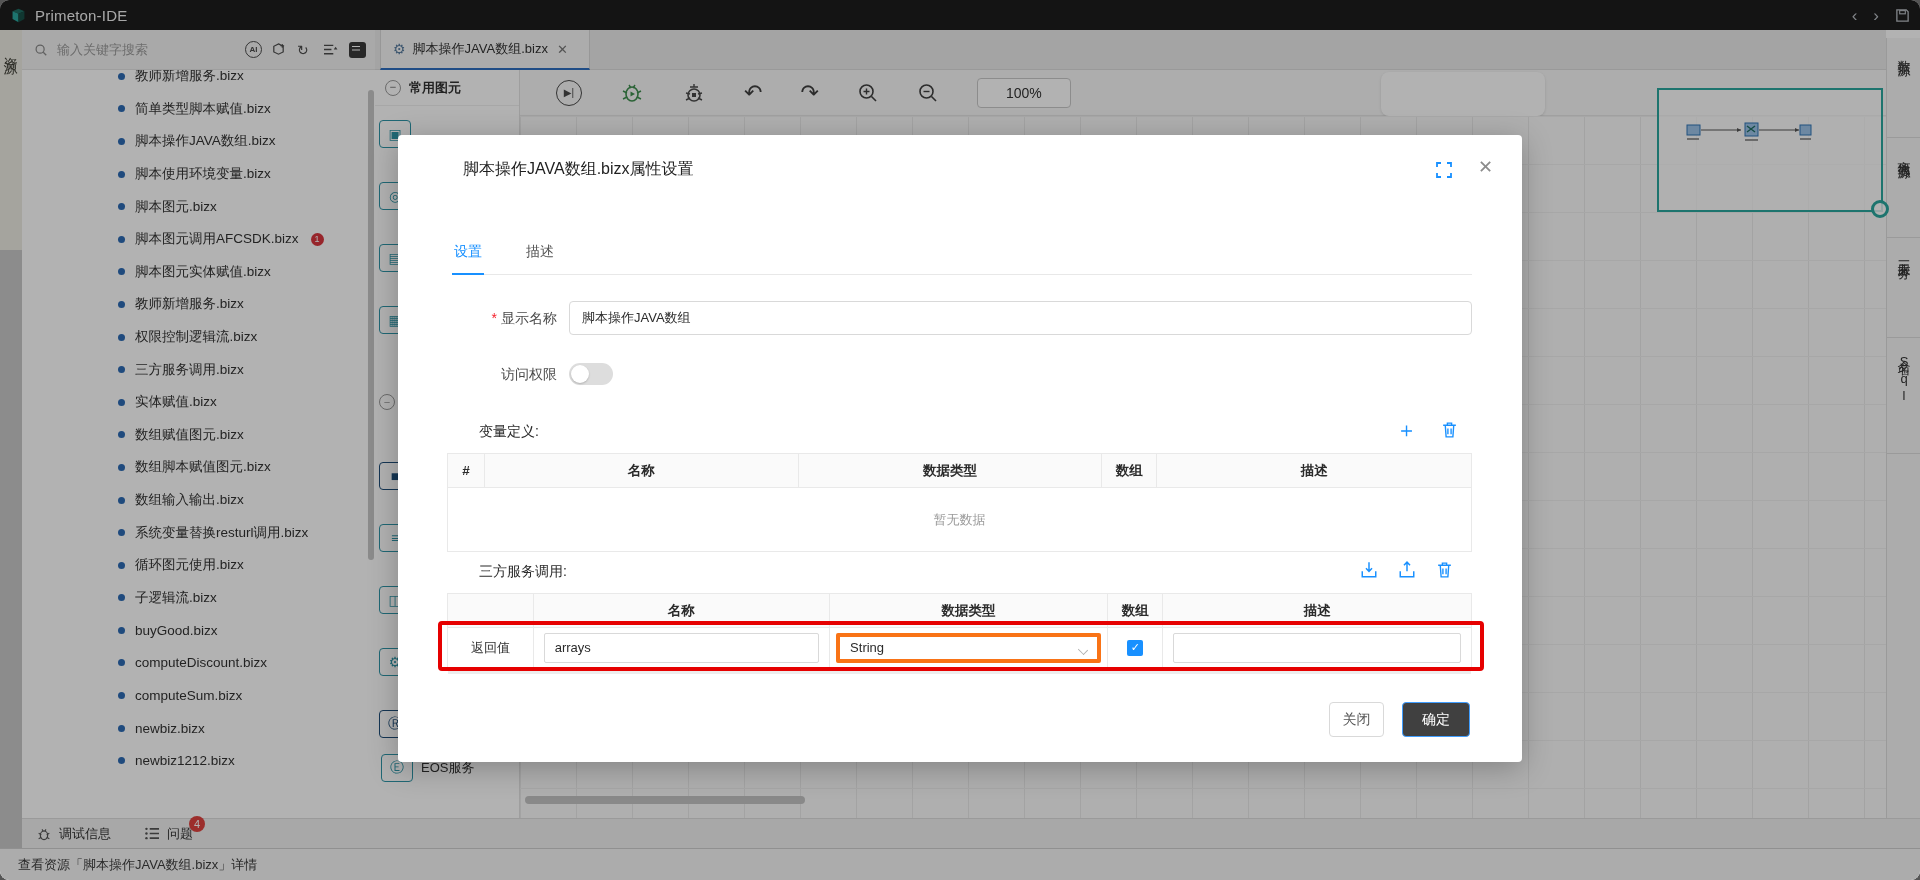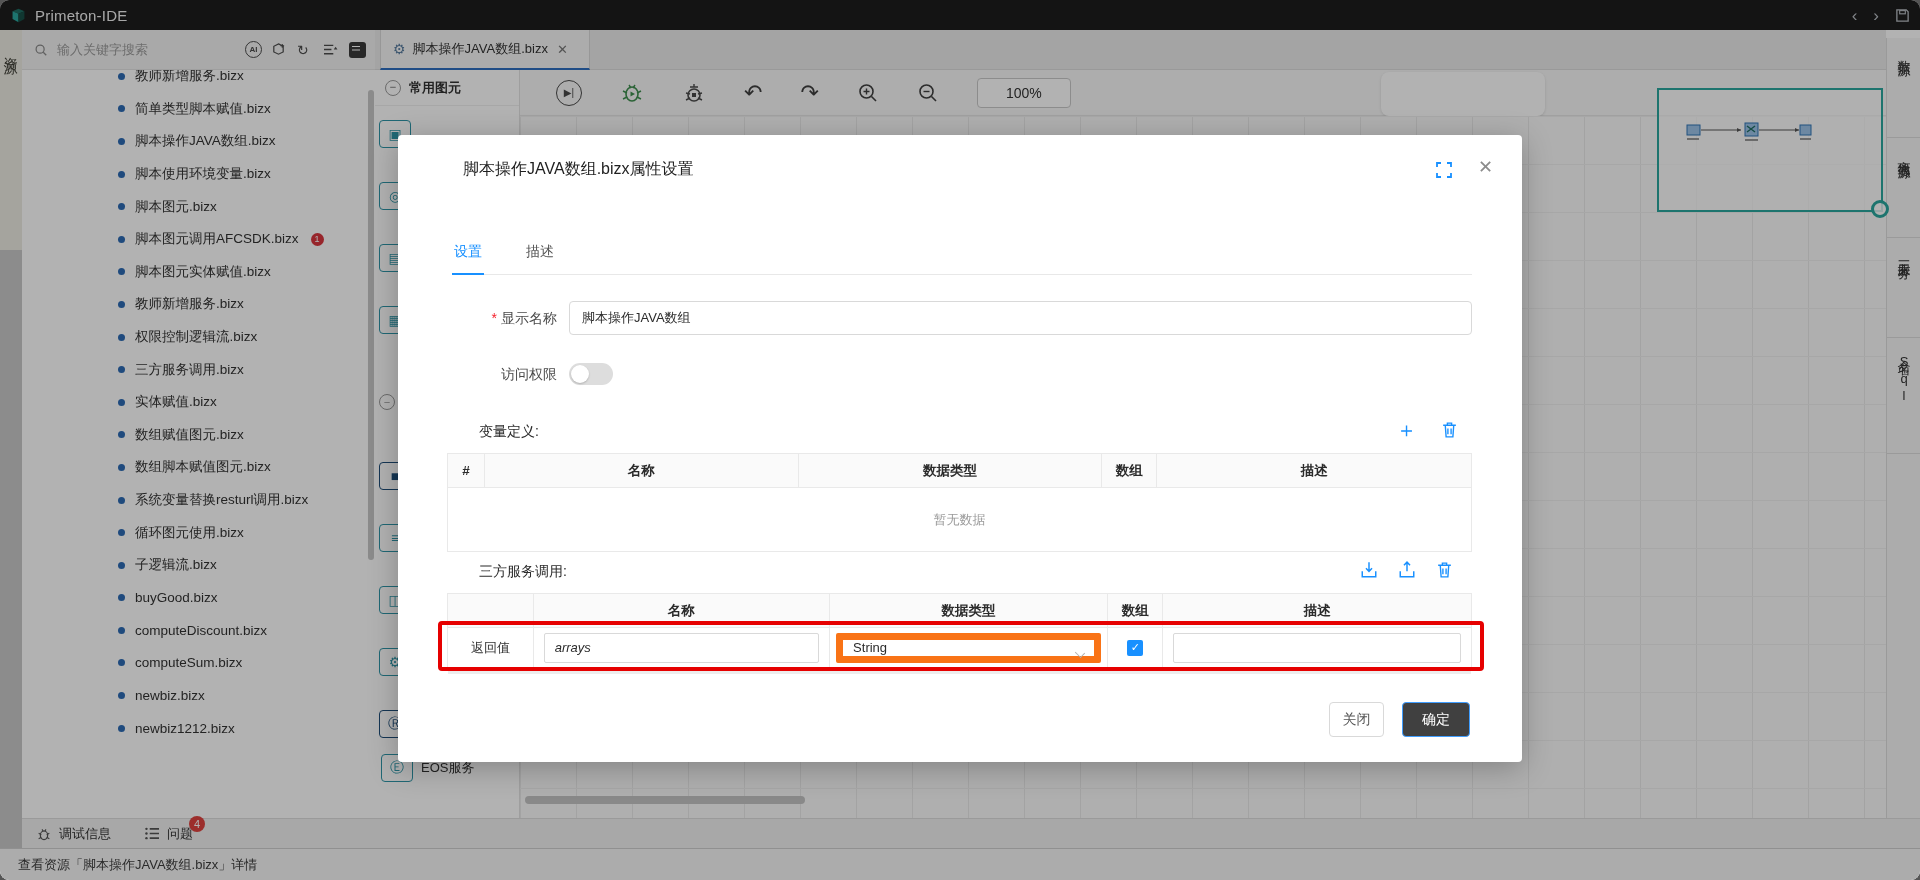--- a/index.html
+++ b/index.html
@@ -146,22 +146,22 @@
   .sec-label{position:absolute;left:49px;font-size:14px;color:#2b2b2b;margin-left:32px;}
   .sec-icons{position:absolute;display:flex;gap:24px;color:#1890ff;align-items:center;}
   .plus-ic{font-size:21px;line-height:18px;font-weight:400;}
   table.m-table{position:absolute;left:49px;width:1025px;border-collapse:collapse;font-size:13px;}
   .m-table th{background:#fafafa;border:1px solid #e9e9e9;height:34px;font-weight:bold;
               color:#2b2b2b;font-size:13.5px;}
   .m-table td{border:1px solid #e9e9e9;text-align:center;color:#333;}
   .empty-row td{height:64px;color:#9a9a9a;border-top:none;}
   .p-row td{height:40px;}
   .cell-input{width:94%;height:30px;border:1px solid #d9d9d9;border-radius:2px;padding:0 10px;
-              font-size:13px;color:#2b2b2b;outline:none;font-family:inherit;font-style:italic;}
-  .select-box{width:96%;height:30px;border:7px solid #f97316;border-radius:2px;margin:0 auto;
+              font-size:13px;color:#2b2b2b;outline:none;font-family:inherit;}
+  .select-box{width:96%;height:30px;border:4px solid #f97316;border-radius:2px;margin:0 auto;
               display:flex;align-items:center;padding:0 10px;font-size:13px;color:#2b2b2b;
               position:relative;background:#fff;}
   .chev-down{position:absolute;right:10px;top:9px;width:8px;height:8px;border-right:1.5px solid #b0b0b0;
              border-bottom:1.5px solid #b0b0b0;transform:rotate(45deg) scale(1,.8);}
   .checkbox{width:16px;height:16px;border-radius:2px;background:#1890ff;margin:0 auto;
             display:flex;align-items:center;justify-content:center;}
   .checkbox::after{content:"✓";color:#fff;font-size:11px;font-weight:bold;}
   .table-strip{position:absolute;left:50px;top:533px;width:1023px;height:6px;background:#ededed;}
   .red-box{position:absolute;left:40px;top:486px;width:1046px;height:50px;border:4px solid #e60000;
            border-radius:4px;z-index:60;pointer-events:none;}
@@ -385,20 +385,24 @@
           <span class="dot"></span>
           <span>实体赋值.bizx</span>
         </li>
       <li>
           <span class="dot"></span>
           <span>数组赋值图元.bizx</span>
         </li>
       <li>
           <span class="dot"></span>
           <span>数组脚本赋值图元.bizx</span>
+        </li>
+      <li>
+          <span class="dot"></span>
+          <span>数组输入输出.bizx</span>
         </li>
       <li>
           <span class="dot"></span>
           <span>系统变量替换resturl调用.bizx</span>
         </li>
       <li>
           <span class="dot"></span>
           <span>循环图元使用.bizx</span>
         </li>
       <li>

